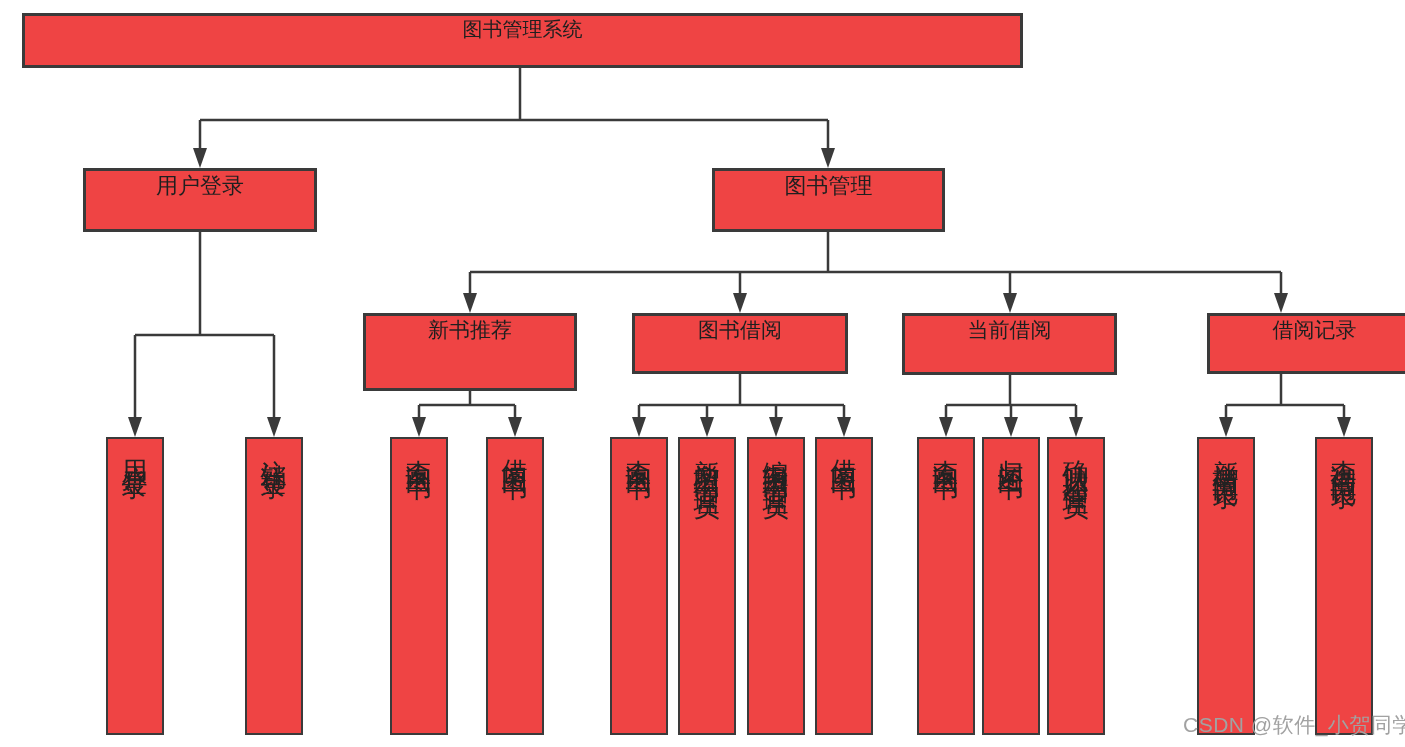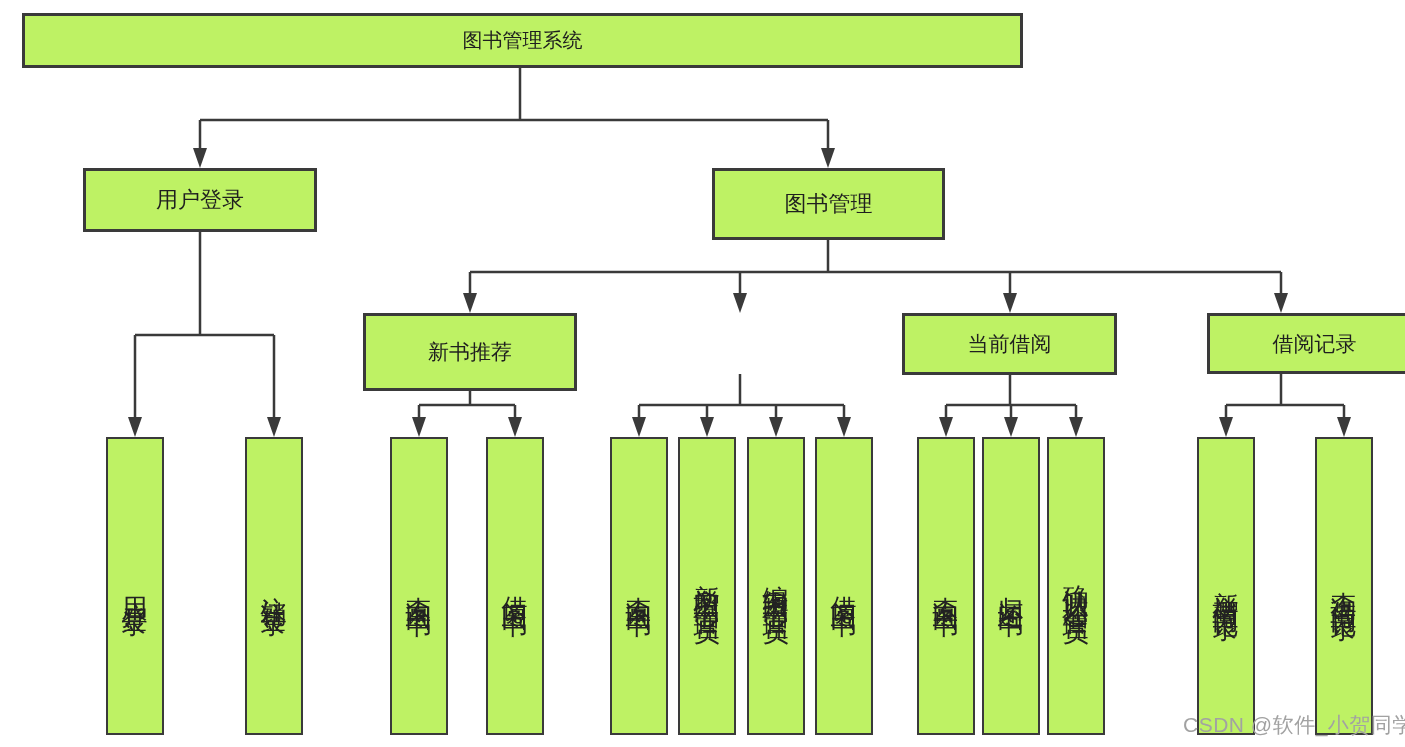--- a/index.html
+++ b/index.html
@@ -8,40 +8,40 @@
     width:1405px;height:747px;
     background:#ffffff;
     font-family:"Liberation Sans","DejaVu Sans",sans-serif;
     overflow:hidden;
   }
   #connectors{position:absolute;left:0;top:0;width:1405px;height:747px;}
   .box{
     position:absolute;
     box-sizing:border-box;
     border:3px solid #3a3a3a;
-    background:#bef264;
-    display:flex;align-items:center;justify-content:center;
+    background:#ef4444;
+    display:flex;align-items:flex-start;justify-content:center;
     color:#1f1f1f;
     text-align:center;
     z-index:2;
   }
   .leaf{
     border-width:2.5px;
     top:437px;height:298px;width:58px;
   }
   .leaf .vtext{
     writing-mode:vertical-rl;
     font-size:26px;
     letter-spacing:5px;
     line-height:1;
     color:#222222;
   }
   #n-root {left:22px; top:13px; width:1001px;height:55px;font-size:20px;}
   #n-l2-0 {left:83px; top:168px;width:234px; height:64px;font-size:22px;}
-  #n-l2-1 {left:712px;top:168px;width:233px; height:72px;font-size:22px;}
+  #n-l2-1 {left:712px;top:168px;width:233px; height:64px;font-size:22px;}
   #n-l3-0 {left:363px;top:313px;width:214px; height:78px;font-size:21px;}
   #n-l3-1 {left:632px;top:313px;width:216px; height:61px;font-size:21px;}
   #n-l3-2 {left:902px;top:313px;width:215px; height:62px;font-size:21px;}
   #n-l3-3 {left:1207px;top:313px;width:215px;height:61px;font-size:21px;}
   #n-leaf-0 {left:106px;}
   #n-leaf-1 {left:245px;}
   #n-leaf-2 {left:390px;}
   #n-leaf-3 {left:486px;}
   #n-leaf-4 {left:610px;}
   #n-leaf-5 {left:678px;}
@@ -108,20 +108,23 @@
   <div class="box" id="n-l2-0">
     <span>用户登录</span>
   </div>
   <div class="box" id="n-l2-1">
     <span>图书管理</span>
   </div>
 
   <div class="box" id="n-l3-0">
     <span>新书推荐</span>
   </div>
+  <div class="box" id="n-l3-1">
+    <span>图书借阅</span>
+  </div>
   <div class="box" id="n-l3-2">
     <span>当前借阅</span>
   </div>
   <div class="box" id="n-l3-3">
     <span>借阅记录</span>
   </div>
 
   <div class="box leaf" id="n-leaf-0">
     <span class="vtext">用户登录</span>
   </div>

